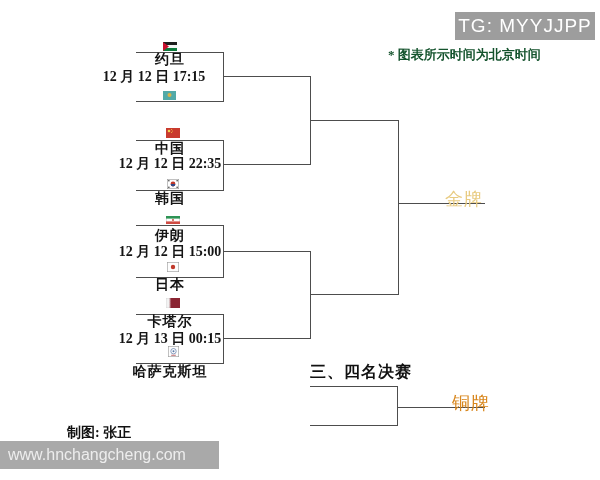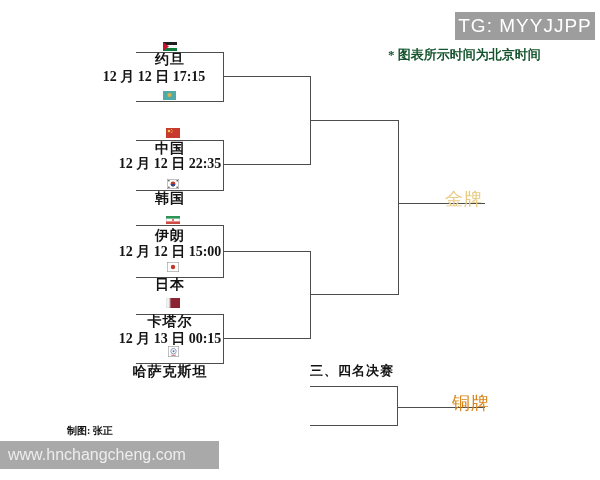--- a/index.html
+++ b/index.html
@@ -15,26 +15,26 @@
   }
   .time{
     position:absolute;width:164px;text-align:center;
     font-weight:bold;font-size:14px;color:#141414;line-height:15px;
   }
   .flag{position:absolute;display:block;}
   .note{
     position:absolute;left:388px;top:46px;font-weight:bold;font-size:13px;color:#14532d;
   }
   .third-title{
-    position:absolute;left:310px;top:362px;font-weight:bold;font-size:13px;color:#111;letter-spacing:1px;
+    position:absolute;left:310px;top:362px;font-weight:bold;font-size:16px;color:#111;letter-spacing:1px;
   }
   .medal{position:absolute;font-weight:normal;font-size:18px;letter-spacing:1px;}
   .medal.gold{left:445px;top:187px;color:var(--gold-text,#e8cb80);}
   .medal.bronze{left:452px;top:391px;color:var(--bronze-text,#d8861c);}
-  .credit{position:absolute;left:67px;top:424px;font-weight:bold;font-size:10px;color:#111;}
+  .credit{position:absolute;left:67px;top:424px;font-weight:bold;font-size:14px;color:#111;}
   .tg-banner{
     position:absolute;left:455px;top:12px;width:140px;height:28px;
     background:var(--banner-bg,#9d9d9d);color:#ffffff;text-align:center;line-height:28px;
     font-family:"Liberation Sans","DejaVu Sans",sans-serif;font-size:19px;letter-spacing:1px;
   }
   .watermark-bar{
     position:absolute;left:0;top:441px;width:219px;height:28px;
     background:var(--watermark-bg,#a9a9a9);
   }
   .watermark-bar span{

